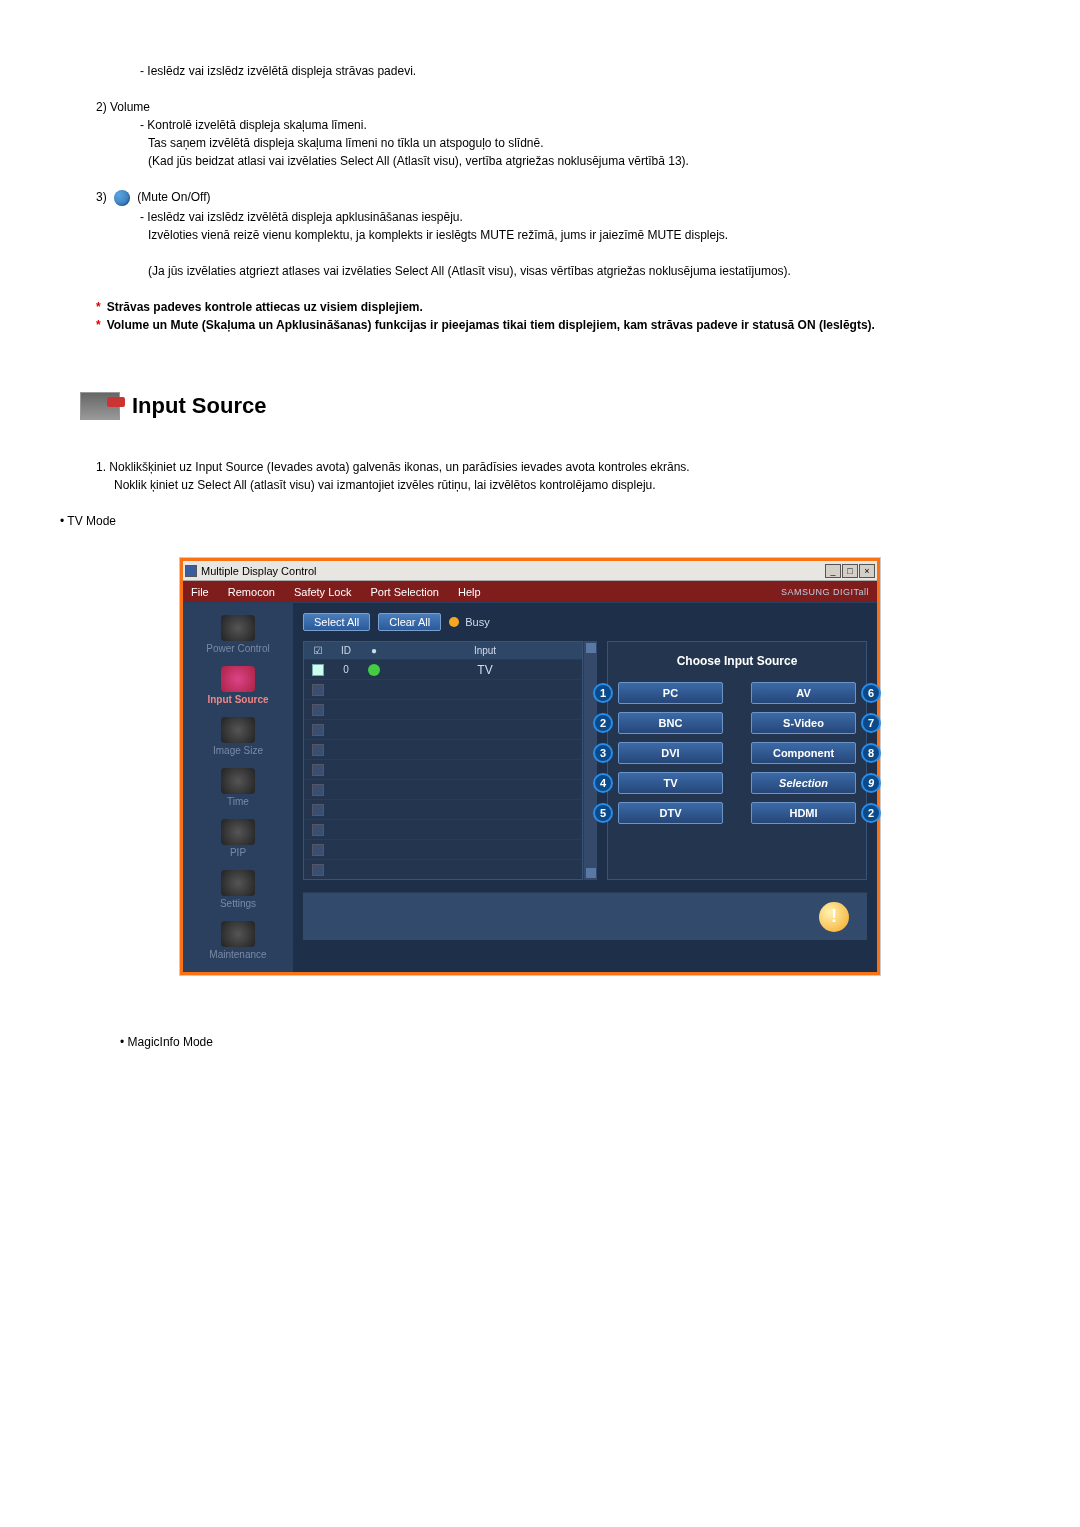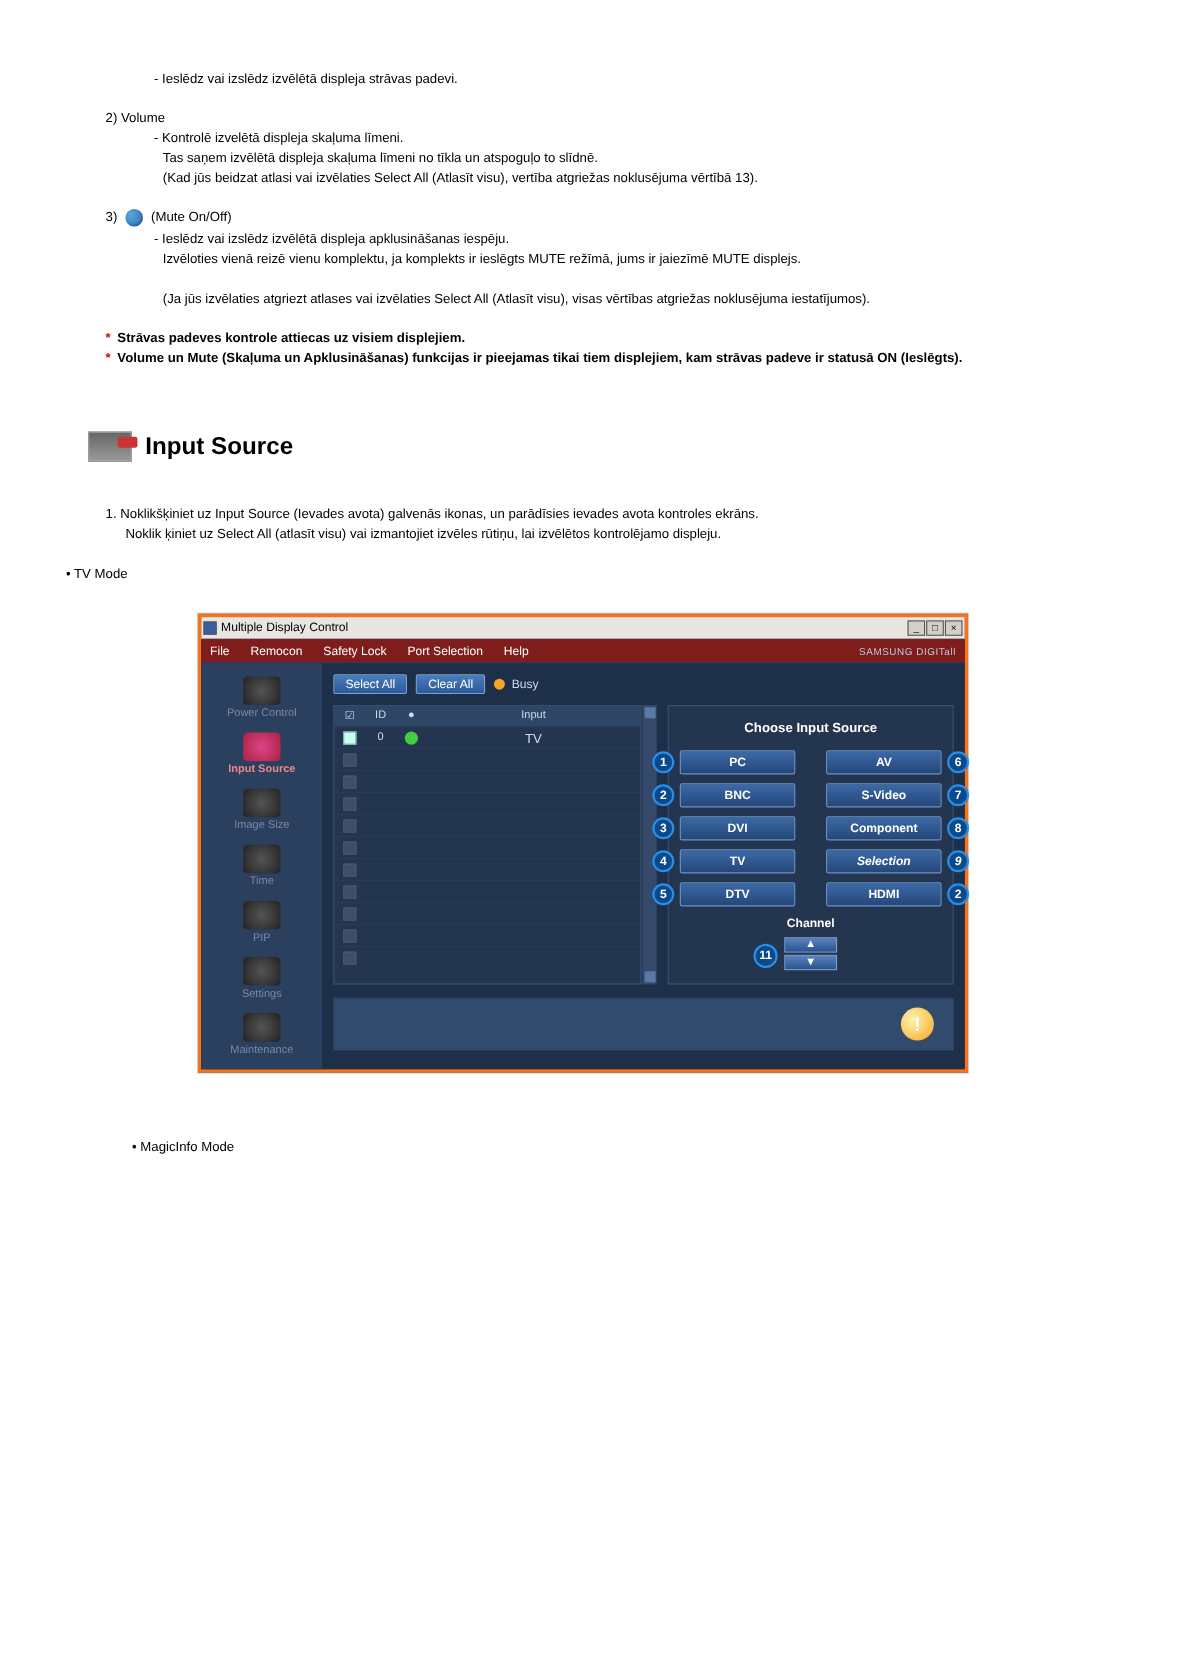--- a/index.html
+++ b/index.html
@@ -358,28 +358,20 @@
                 <div class="ibtn"><span>AV</span><span class="badge right">6</span></div>
                 <div class="ibtn"><span class="badge left">2</span><span>BNC</span></div>
                 <div class="ibtn"><span>S-Video</span><span class="badge right">7</span></div>
                 <div class="ibtn"><span class="badge left">3</span><span>DVI</span></div>
                 <div class="ibtn"><span>Component</span><span class="badge right">8</span></div>
                 <div class="ibtn"><span class="badge left">4</span><span>TV</span></div>
                 <div class="ibtn" style="font-style:italic;"><span>Selection</span><span class="badge right">9</span></div>
                 <div class="ibtn"><span class="badge left">5</span><span>DTV</span></div>
                 <div class="ibtn"><span>HDMI</span><span class="badge right">2</span></div>
               </div>
-              <div class="channel-wrap">
-                <div class="ch-label">Channel</div>
-                <div class="ch-btns">
-                  <span class="ch-badge">11</span>
-                  <div class="ch-btn">▲</div>
-                  <div class="ch-btn">▼</div>
-                </div>
-              </div>
             </div>
           </div>
           <div class="footer-bar" style="margin-top:12px;">
             <div class="info-ico">!</div>
           </div>
         </div>
       </div>
     </div>
   </div>
 

